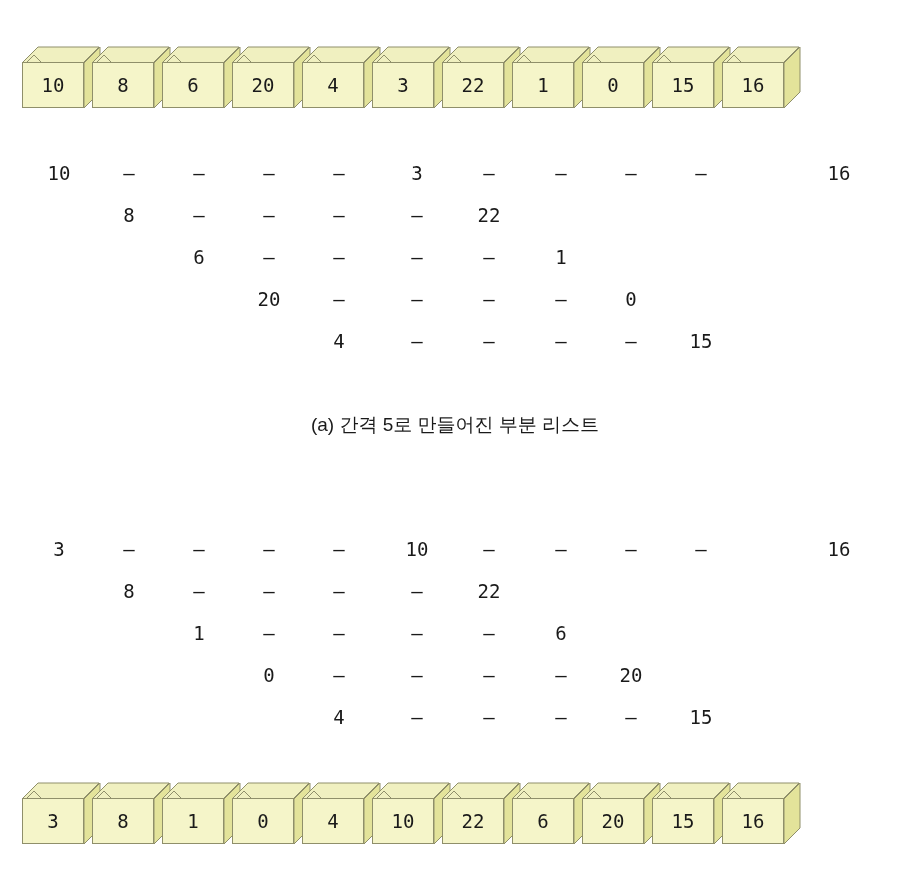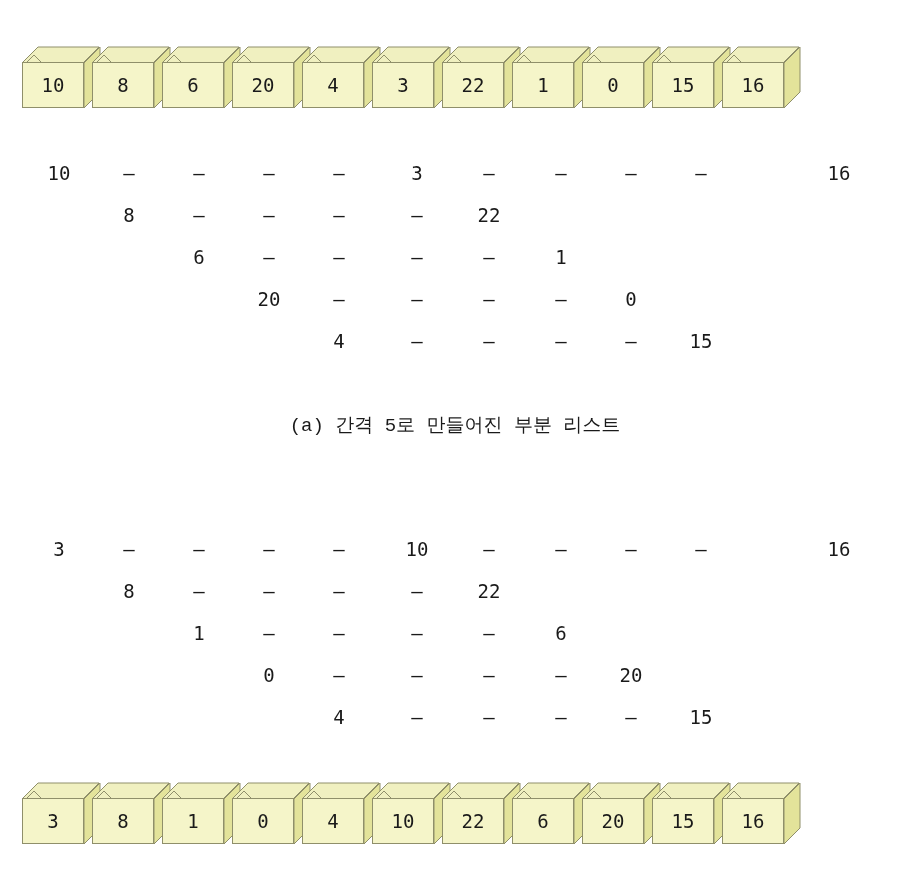--- a/index.html
+++ b/index.html
@@ -91,21 +91,21 @@
   }
   .cell.dash {
     color: #1a1a1a;
   }
 
   
   .caption {
     position: absolute;
     width: 910px;
     text-align: center;
-    font-family: Liberation Mono, monospace;
+    font-family: Liberation Sans, sans-serif;
     font-size: 19px;
     color: #1a1a1a;
   }
 </style>
 </head>
 <body>
 
 <div class="stage">
 
   <div class="cube-row" id="top-array" style="left:22px; top:46px;">

